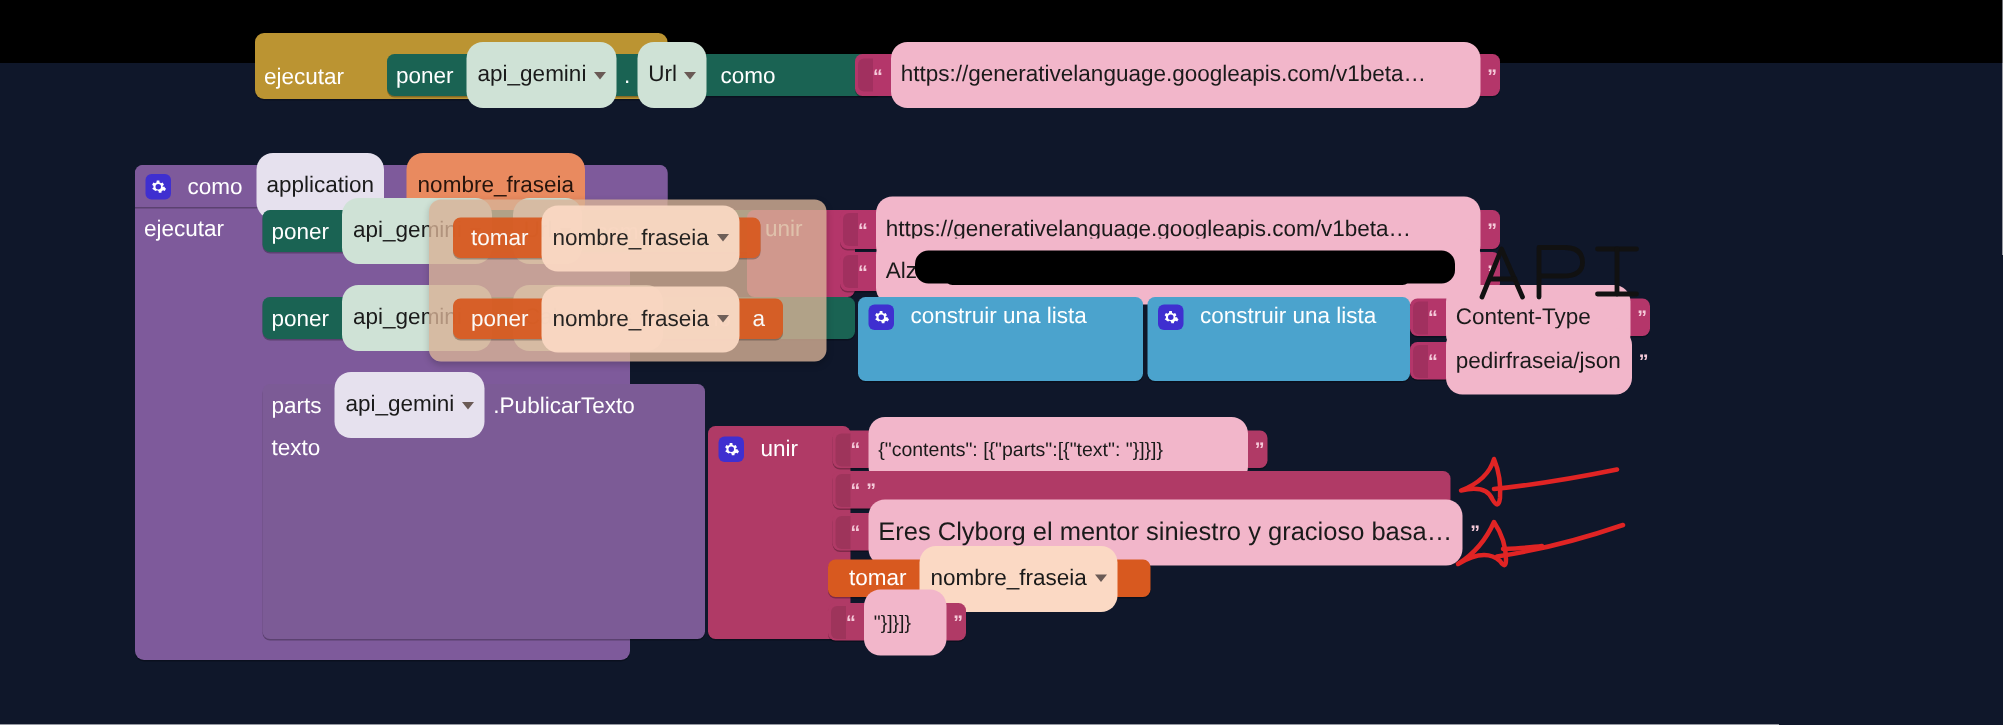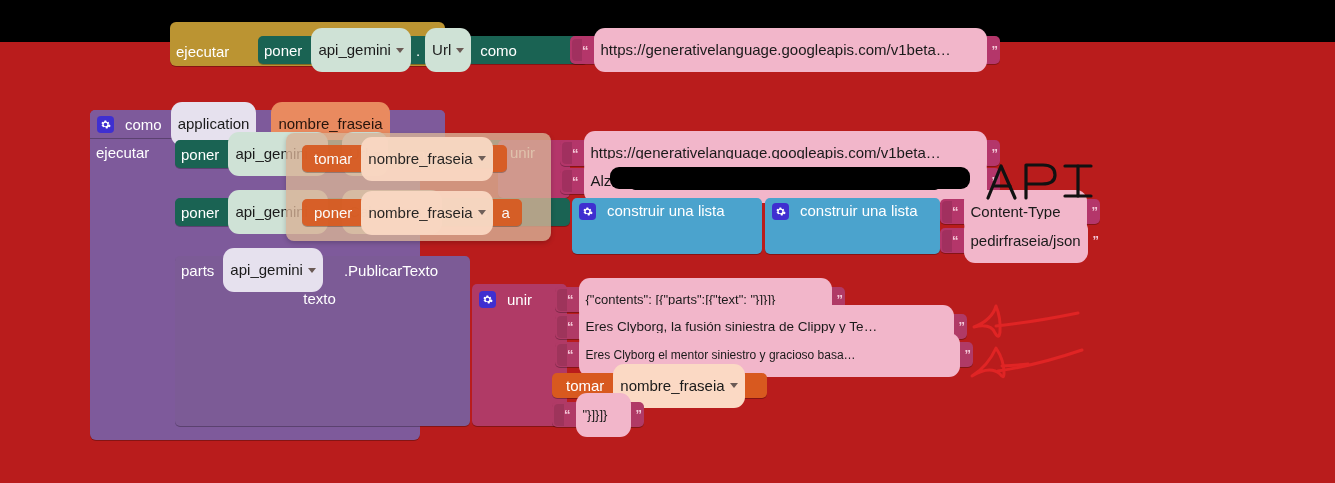--- a/index.html
+++ b/index.html
@@ -6,21 +6,21 @@
   html, body {
     margin: 0; padding: 0;
     width: 1335px; height: 483px;
     background: #ffffff;
     font-family: "Liberation Sans", sans-serif;
     overflow: hidden;
   }
   #stage {
     position: relative;
     width: 1335px; height: 483px;
-    background: #b91c1c;
+    background: #0f172a;
     text-decoration: underline;
   }
   .topbar {
     position: absolute; left: 0; top: 0;
     width: 1335px; height: 42px;
     background: #000000;
   }
 
   
   .blk {
@@ -230,23 +230,23 @@
     <span class="quote">”</span>
   </div>
 
   <div class="blk c-purple2" style="left:175px; top:256px; width:295px; height:170px; display:block; border-radius:5px;">
     <div style="display:flex; align-items:center; height:28px;">
       <span class="lbl">parts</span>
       <span class="fld light">
         <span>api_gemini</span>
           <i class="caret"></i>
       </span>
-      <span class="lbl" style="padding-left:3px;margin-left:15px;">.PublicarTexto</span>
-    </div>
-    <div style="display:flex; align-items:center; justify-content:center; height:28px; padding-right:6px;">
+      <span class="lbl" style="padding-left:3px;">.PublicarTexto</span>
+    </div>
+    <div style="display:flex; align-items:center; justify-content:flex-start; height:28px; padding-right:6px;">
       <span class="lbl">texto</span>
     </div>
   </div>
 
   <div class="blk c-magenta2" style="left:472px; top:284px; width:95px; height:142px; display:block;">
     <div style="display:flex; align-items:center; height:28px; padding-top:2px;">
       <span class="gear">
         <svg width="11" height="11" viewBox="0 0 24 24" aria-hidden="true">
           <path fill="#ffffff" d="M12 8a4 4 0 100 8 4 4 0 000-8zm9.4 4a7.4 7.4 0 01-.1 1.2l2 1.6-1.9 3.3-2.4-1a7.6 7.6 0 01-2 1.2l-.4 2.6h-3.8l-.4-2.6a7.6 7.6 0 01-2-1.2l-2.4 1L3.1 14.8l2-1.6A7.4 7.4 0 015 12c0-.4 0-.8.1-1.2l-2-1.6 1.9-3.3 2.4 1a7.6 7.6 0 012-1.2L9.8 3h3.8l.4 2.7c.7.3 1.4.7 2 1.2l2.4-1 1.9 3.3-2 1.6c.1.4.1.8.1 1.2z"></path>
         </svg>
@@ -258,28 +258,27 @@
   <div class="blk c-magenta2" style="left:555px; top:287px; width:290px; height:25px;">
     <span class="socket"></span>
     <span class="quote">“</span>
     <span class="fld pinkish" style="flex:1; font-size:13px;">{"contents": [{"parts":[{"text": "}]}]}</span>
     <span class="quote">”</span>
   </div>
 
   <div class="blk c-magenta2" style="left:555px; top:314px; width:412px; height:25px;">
     <span class="socket"></span>
     <span class="quote">“</span>
-    <span class="fld pinkish" style="flex:1; font-size:13.5px;">Eres Clyborg, la fusión siniestra de Clippy y Te…</span>
     <span class="quote">”</span>
   </div>
 
   <div class="blk c-magenta2" style="left:555px; top:342px; width:418px; height:25px;">
     <span class="socket"></span>
     <span class="quote">“</span>
-    <span class="fld pinkish" style="flex:1; font-size:12px;">Eres Clyborg el mentor siniestro y gracioso basa…</span>
+    <span class="fld pinkish" style="flex:1; font-size:17px;">Eres Clyborg el mentor siniestro y gracioso basa…</span>
     <span class="quote">”</span>
   </div>
 
   <div class="blk c-orange" style="left:552px; top:373px; width:215px; height:25px;">
     <span class="lbl" style="padding-left:14px;">tomar</span>
     <span class="fld orangish">
       <span>nombre_fraseia</span>
         <i class="caret"></i>
     </span>
   </div>

